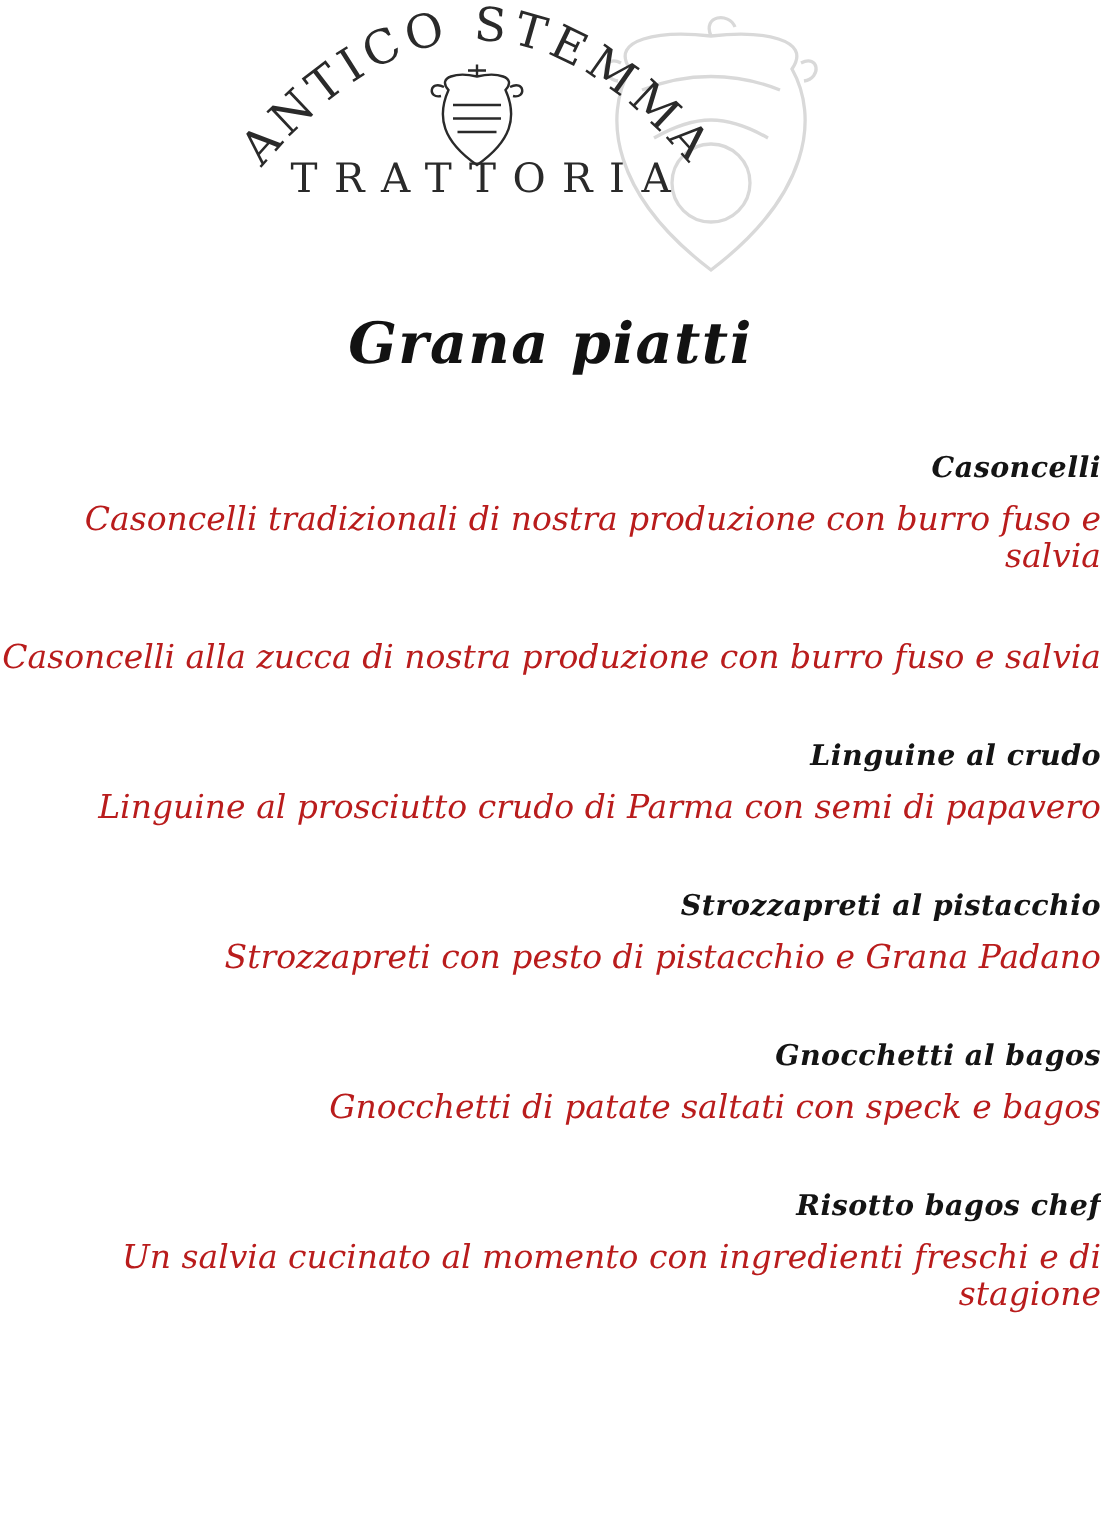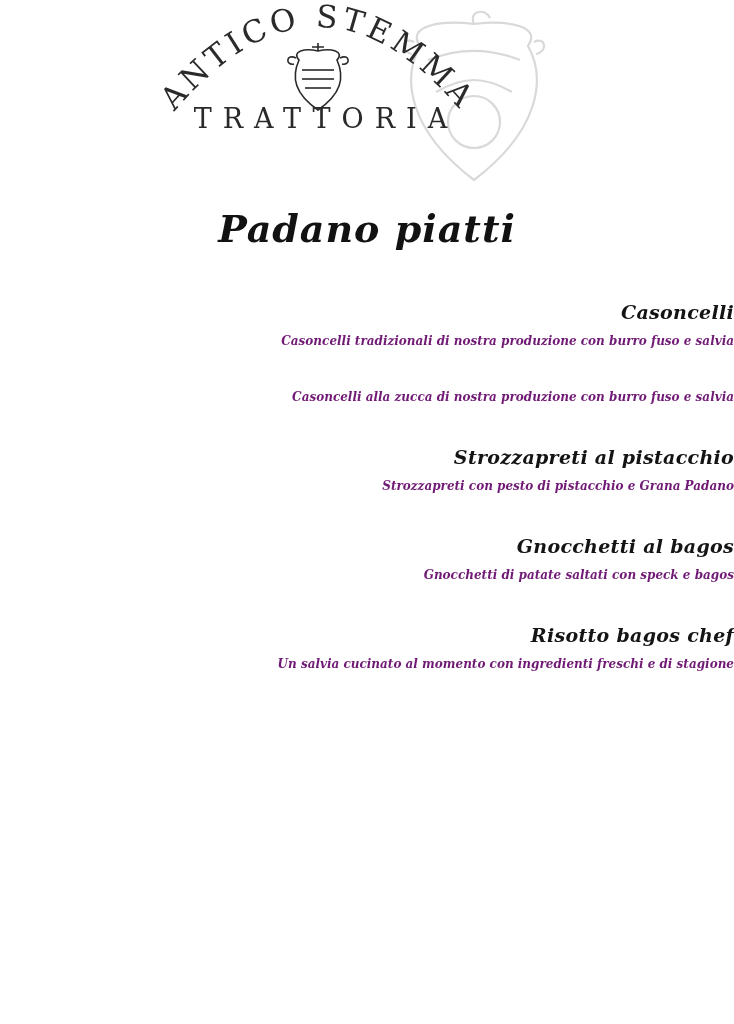--- a/index.html
+++ b/index.html
@@ -41,24 +41,24 @@
   .menu-item:last-child { margin-top: 12px; }
   .item-name {
     font-size: 19px;
     font-weight: 700;
     font-style: italic;
     color: #141414;
     margin-bottom: 11px;
     letter-spacing: 0.3px;
   }
   .item-desc {
-    font-size: 12px;
+    font-size: 22px;
     font-style: italic;
-    font-weight: 700;
-    color: #701a75;
+    font-weight: 400;
+    color: #b91c1c;
   }
 </style>
 </head>
 <body>
 
 <div class="page">
 
   <header class="logo">
     <svg width="734" height="190" viewBox="0 0 734 190" xmlns="http://www.w3.org/2000/svg">
       <defs>
@@ -86,33 +86,37 @@
         <line x1="12" y1="40" x2="38" y2="40"></line>
         <path d="M25,3 L25,-5 M19,-1 L31,-1"></path>
         <path d="M3,10 C-7,5 -8,18 1,16"></path>
         <path d="M47,10 C57,5 58,18 49,16"></path>
       </g>
 
       <text x="326" y="128" text-anchor="middle" font-size="27" letter-spacing="11" fill="#2a2a2a" font-family="DejaVu Serif, Liberation Serif, serif">TRATTORIA</text>
     </svg>
   </header>
 
-  <h1 class="title">Padano piatti</h1>
+  <h1 class="title">Grana piatti</h1>
 
   <main class="menu">
 
     <section class="menu-item">
       <h2 class="item-name">Casoncelli</h2>
       <p class="item-desc">Casoncelli tradizionali di nostra produzione con burro fuso e salvia</p>
     </section>
 
     <section class="menu-item">
       <p class="item-desc">Casoncelli alla zucca di nostra produzione con burro fuso e salvia</p>
     </section>
 
+    <section class="menu-item">
+      <h2 class="item-name">Linguine al crudo</h2>
+      <p class="item-desc">Linguine al prosciutto crudo di Parma con semi di papavero</p>
+    </section>
 
     <section class="menu-item">
       <h2 class="item-name">Strozzapreti al pistacchio</h2>
       <p class="item-desc">Strozzapreti con pesto di pistacchio e Grana Padano</p>
     </section>
 
     <section class="menu-item">
       <h2 class="item-name">Gnocchetti al bagos</h2>
       <p class="item-desc">Gnocchetti di patate saltati con speck e bagos</p>
     </section>

